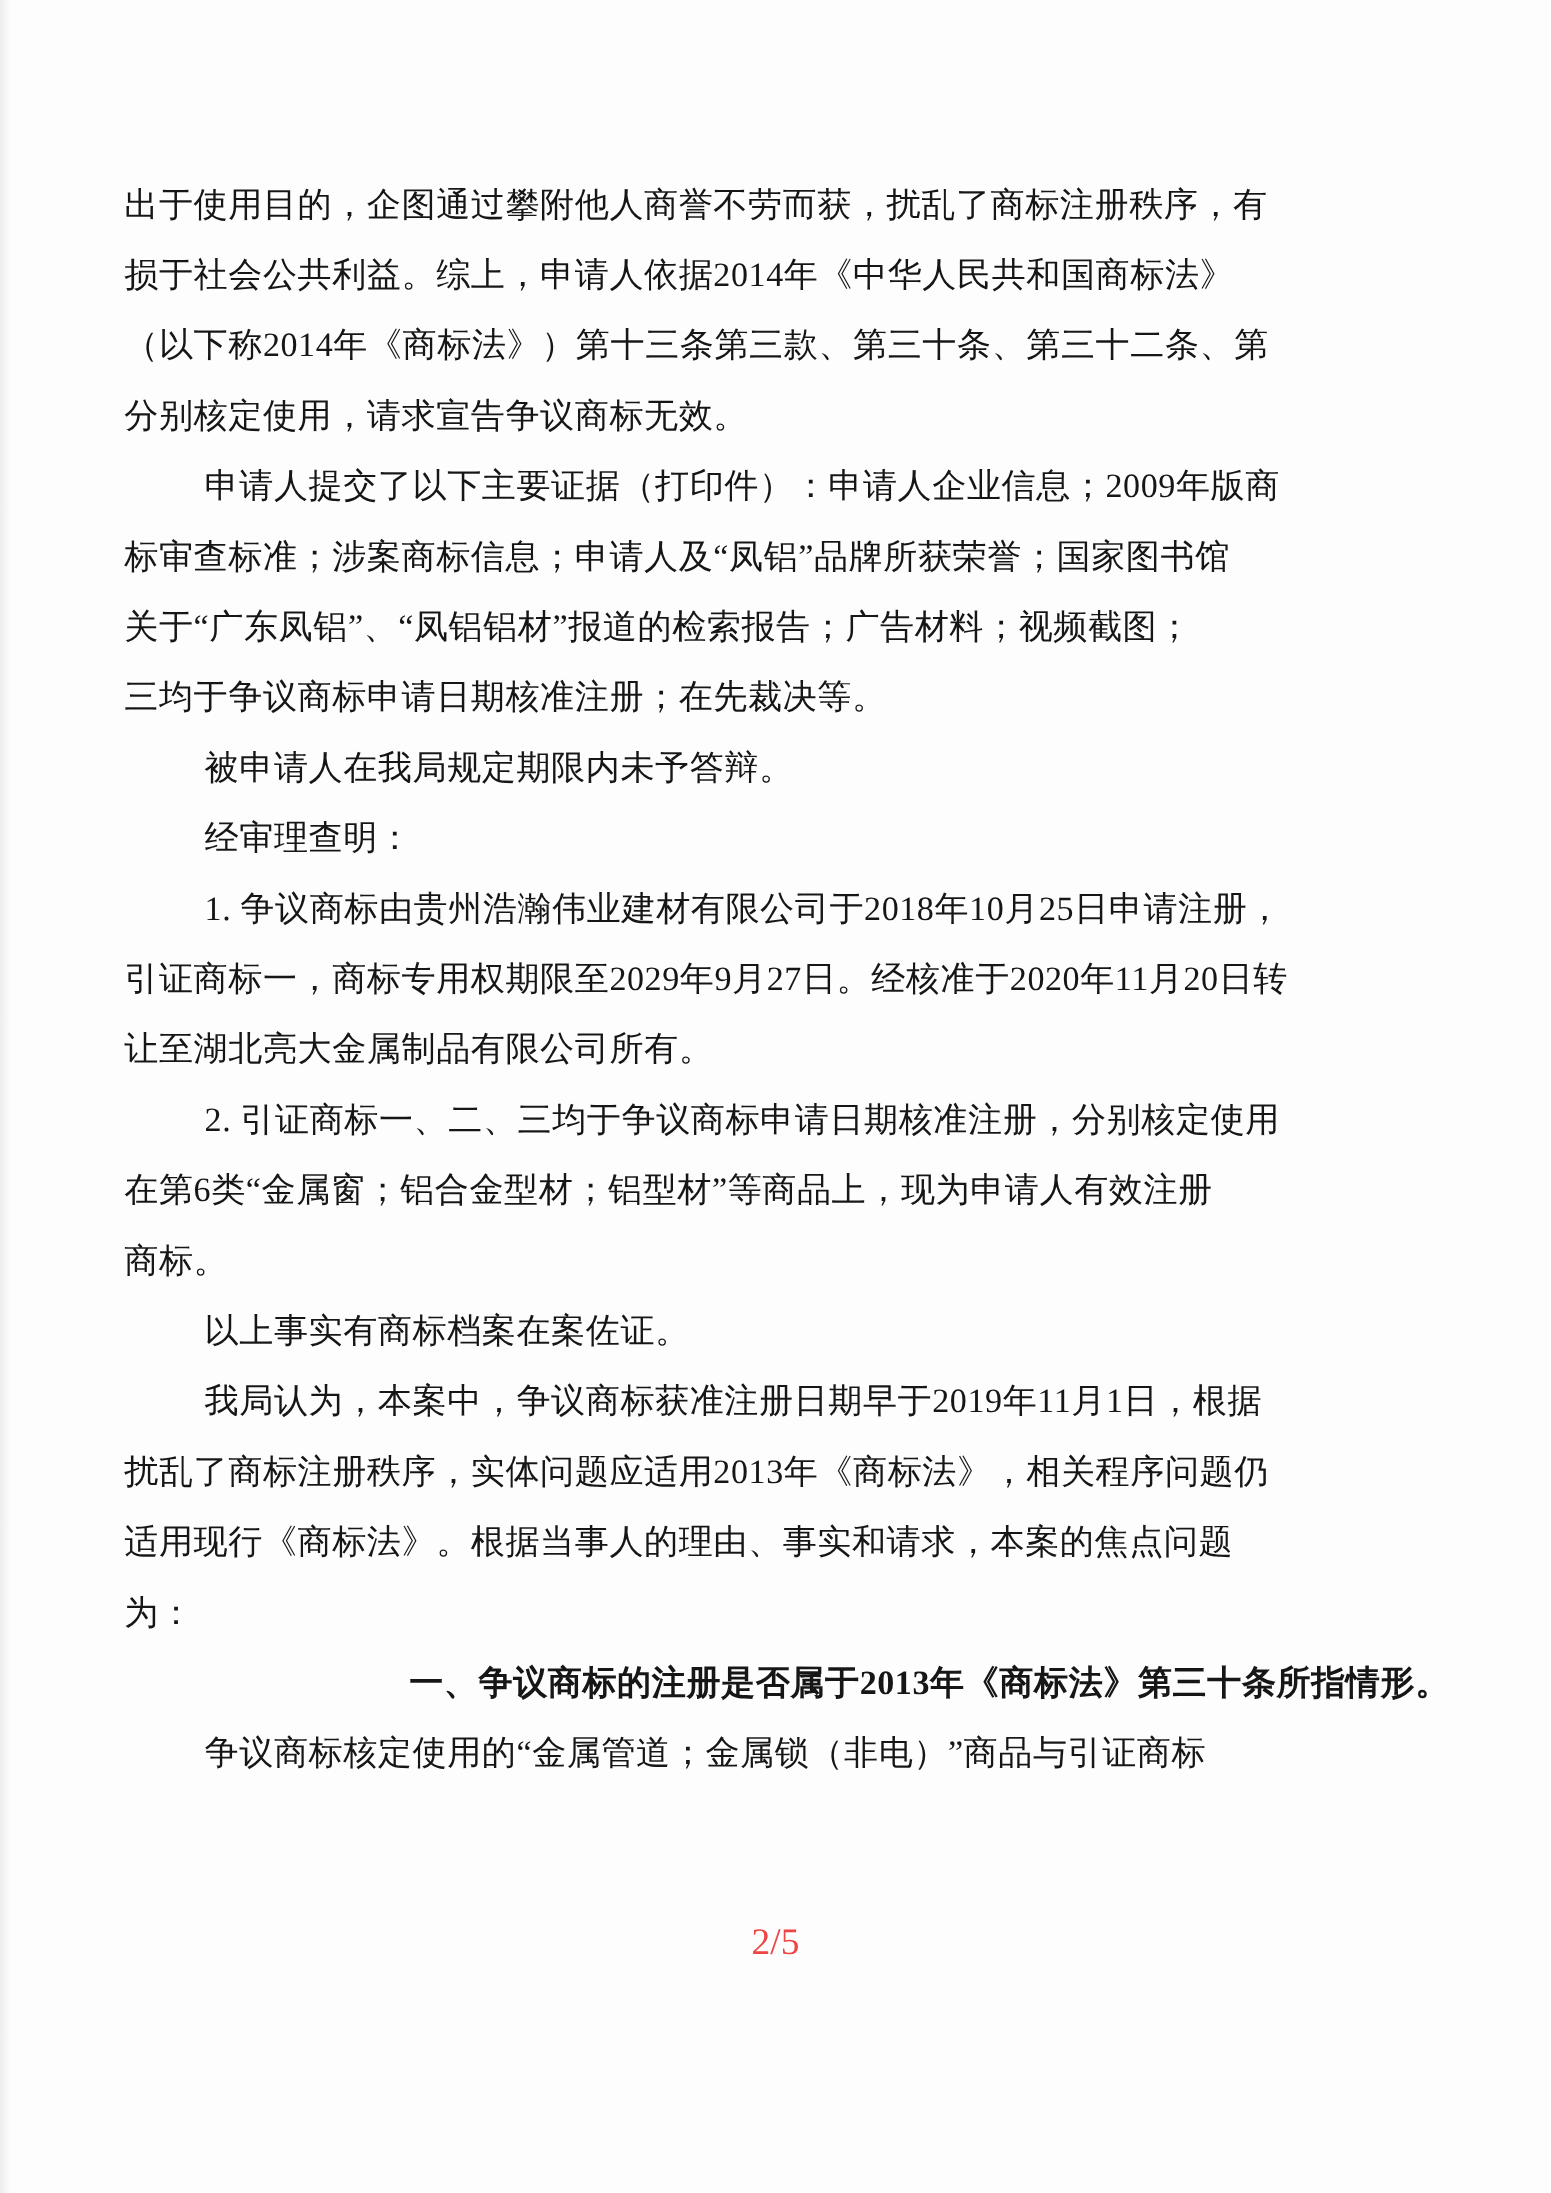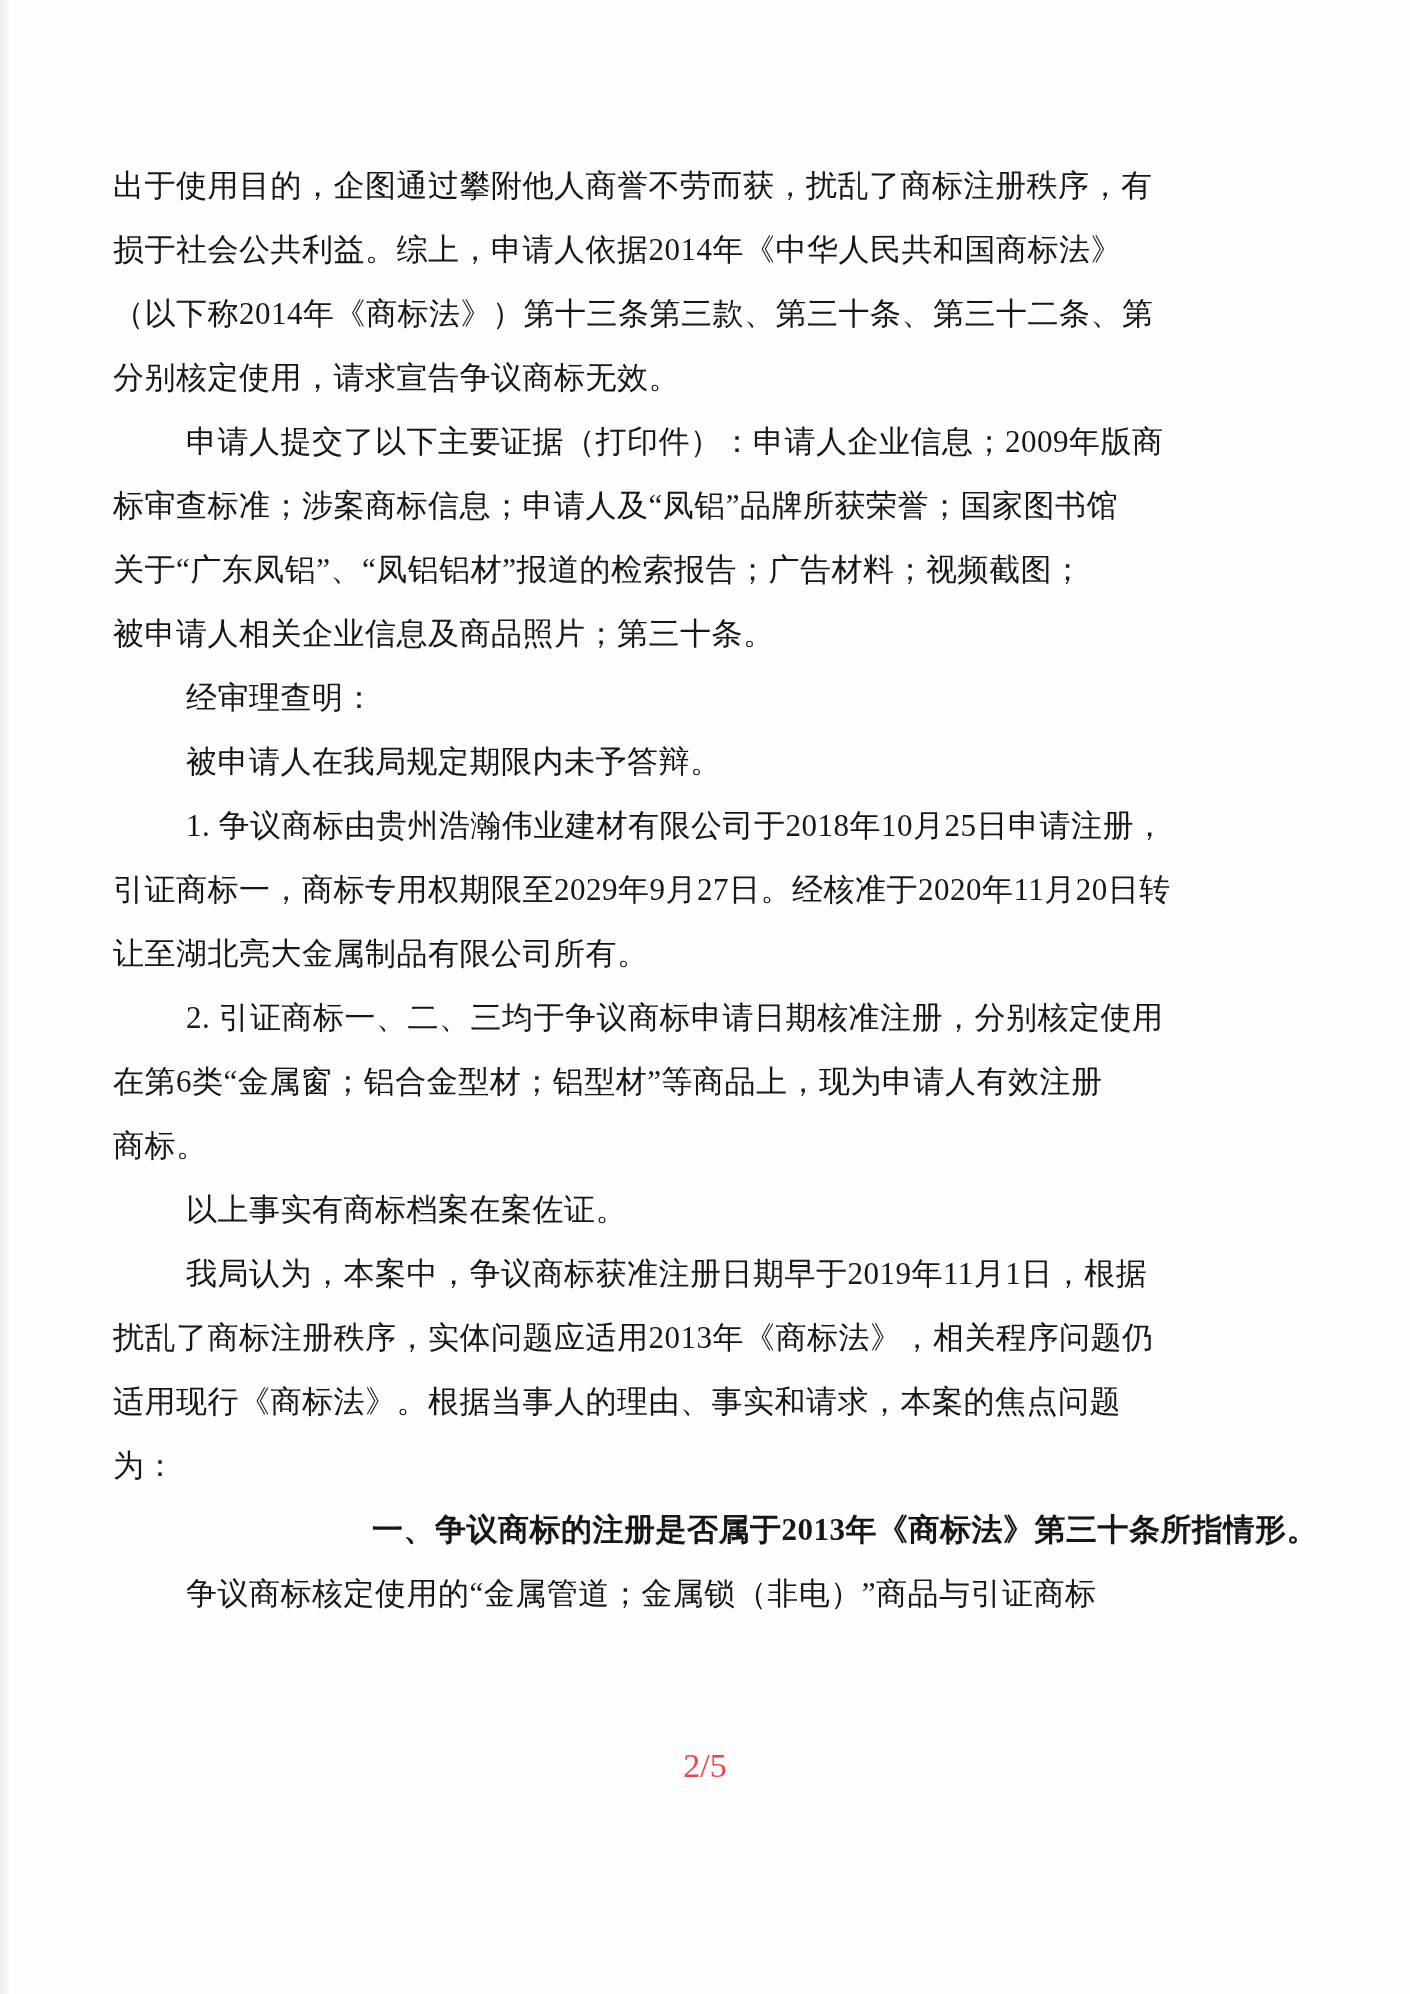--- a/index.html
+++ b/index.html
@@ -62,23 +62,23 @@
 <div class="page">
   <div class="scan-edge"></div>
   <div class="textblock" id="doc-body">
       <div class="line">出于使用目的，企图通过攀附他人商誉不劳而获，扰乱了商标注册秩序，有</div>
       <div class="line">损于社会公共利益。综上，申请人依据2014年《中华人民共和国商标法》</div>
       <div class="line">（以下称2014年《商标法》）第十三条第三款、第三十条、第三十二条、第</div>
       <div class="line">分别核定使用，请求宣告争议商标无效。</div>
       <div class="line indent">申请人提交了以下主要证据（打印件）：申请人企业信息；2009年版商</div>
       <div class="line">标审查标准；涉案商标信息；申请人及“凤铝”品牌所获荣誉；国家图书馆</div>
       <div class="line">关于“广东凤铝”、“凤铝铝材”报道的检索报告；广告材料；视频截图；</div>
-      <div class="line">被申请人相关企业信息及商品照片；第三十条。</div>
+      <div class="line">三均于争议商标申请日期核准注册；在先裁决等。</div>
+      <div class="line indent">被申请人在我局规定期限内未予答辩。</div>
       <div class="line indent">经审理查明：</div>
-      <div class="line indent">被申请人在我局规定期限内未予答辩。</div>
       <div class="line indent">1. 争议商标由贵州浩瀚伟业建材有限公司于2018年10月25日申请注册，</div>
       <div class="line">引证商标一，商标专用权期限至2029年9月27日。经核准于2020年11月20日转</div>
       <div class="line">让至湖北亮大金属制品有限公司所有。</div>
       <div class="line indent">2. 引证商标一、二、三均于争议商标申请日期核准注册，分别核定使用</div>
       <div class="line">在第6类“金属窗；铝合金型材；铝型材”等商品上，现为申请人有效注册</div>
       <div class="line">商标。</div>
       <div class="line indent">以上事实有商标档案在案佐证。</div>
       <div class="line indent">我局认为，本案中，争议商标获准注册日期早于2019年11月1日，根据</div>
       <div class="line">扰乱了商标注册秩序，实体问题应适用2013年《商标法》，相关程序问题仍</div>
       <div class="line">适用现行《商标法》。根据当事人的理由、事实和请求，本案的焦点问题</div>

